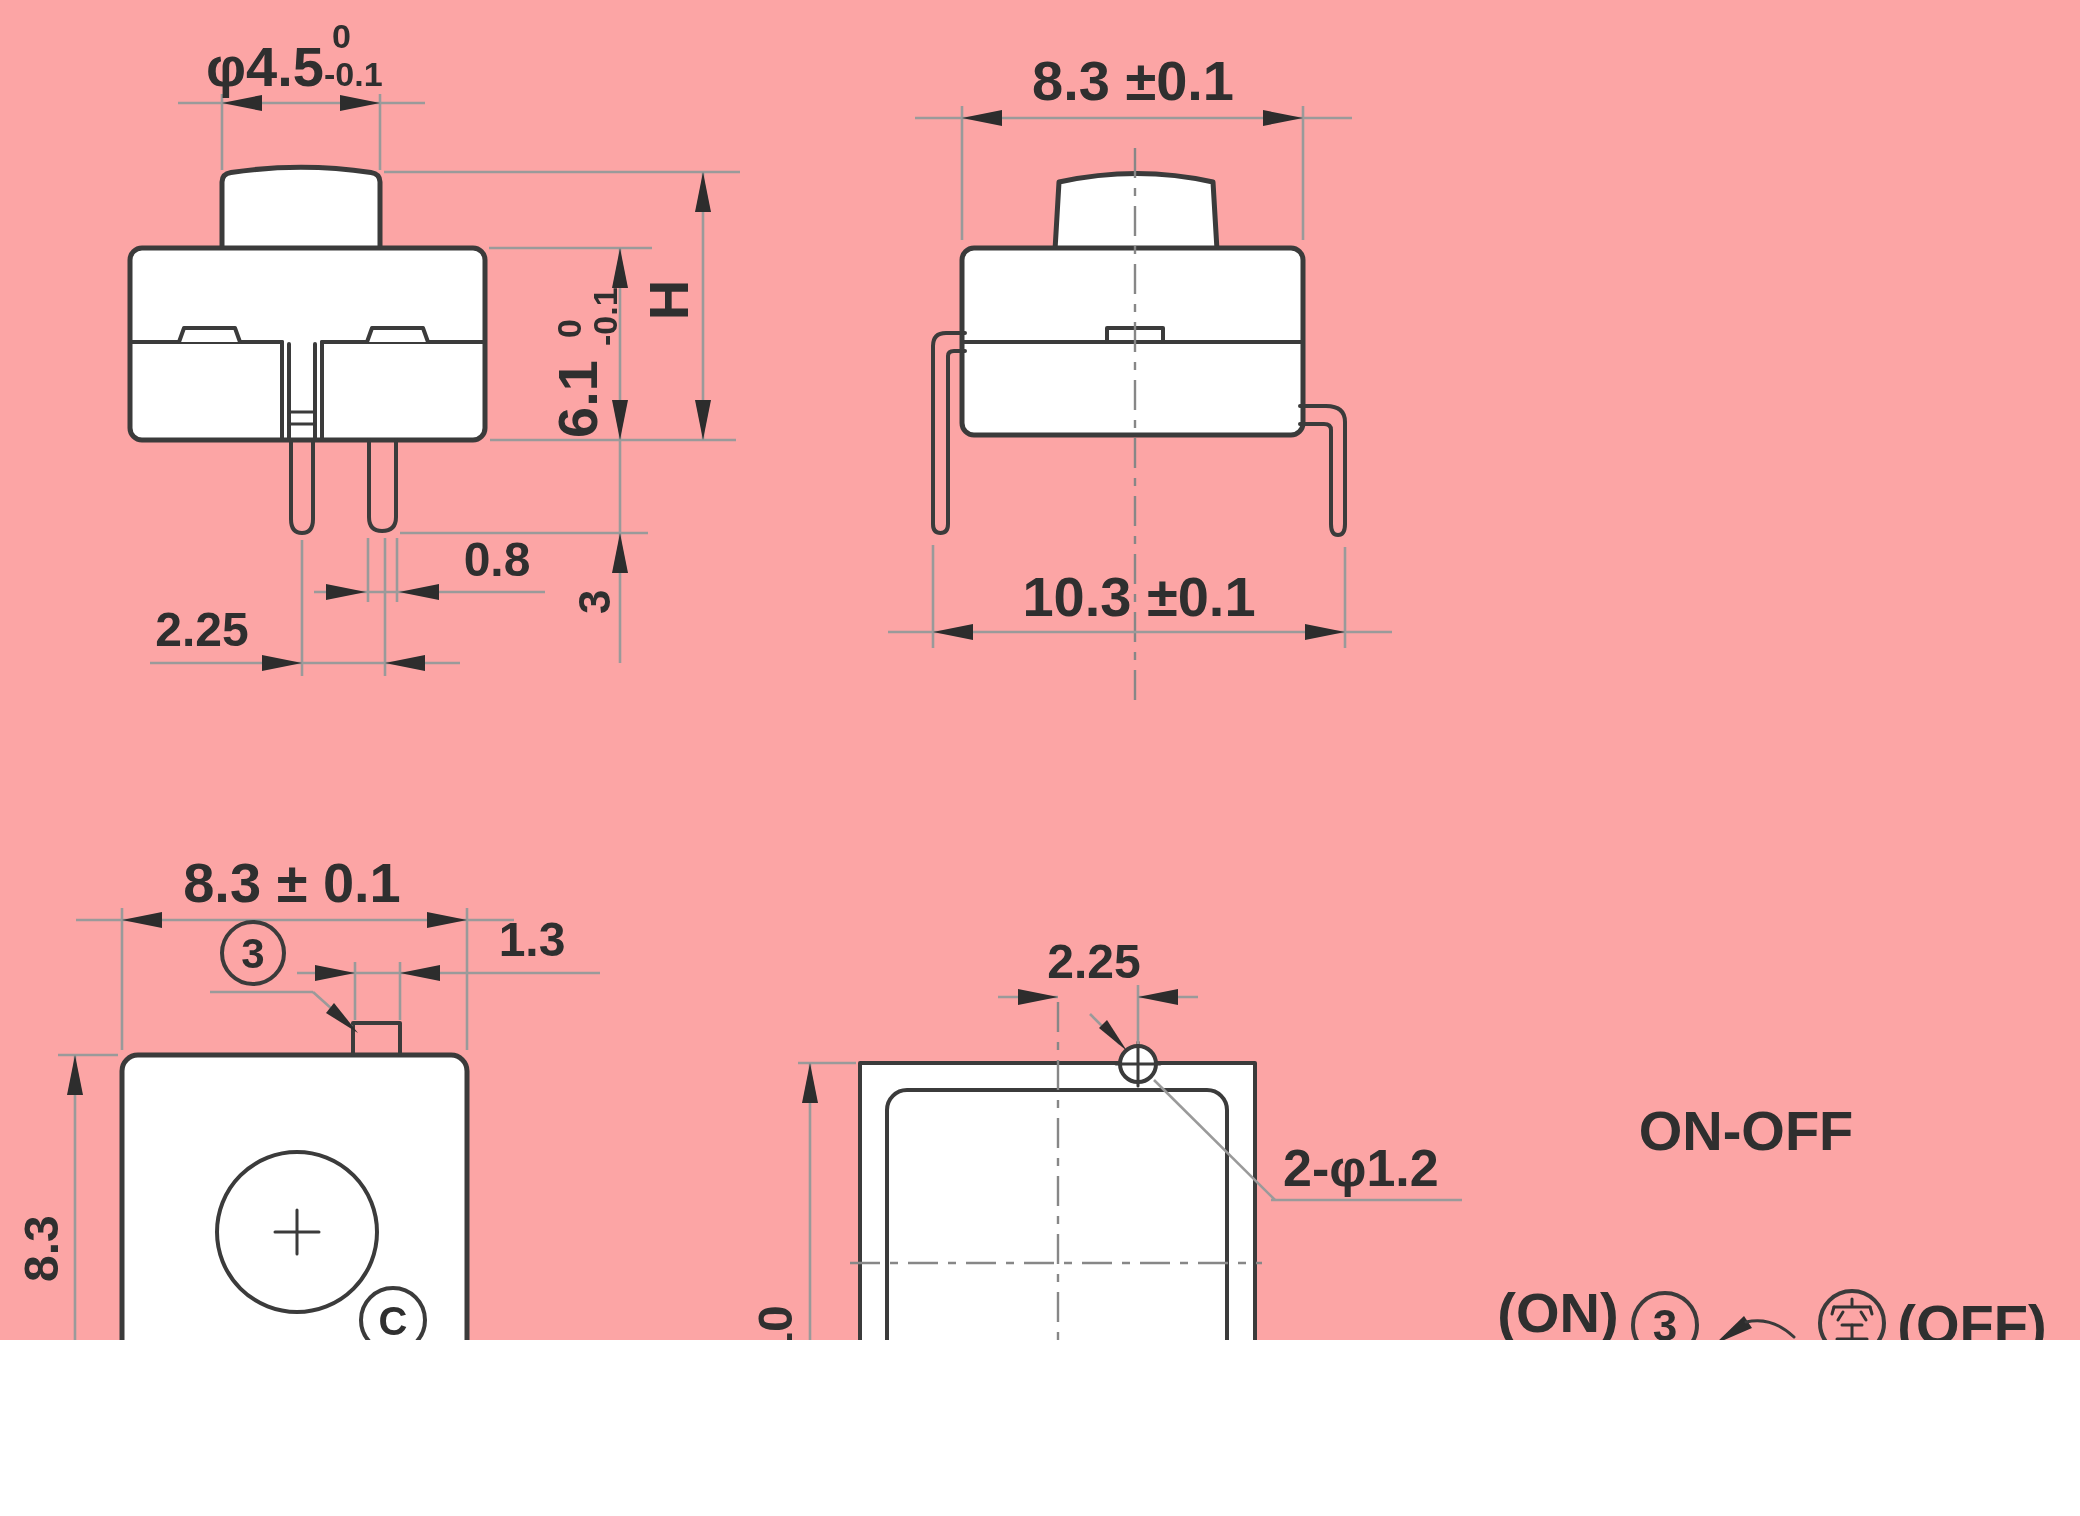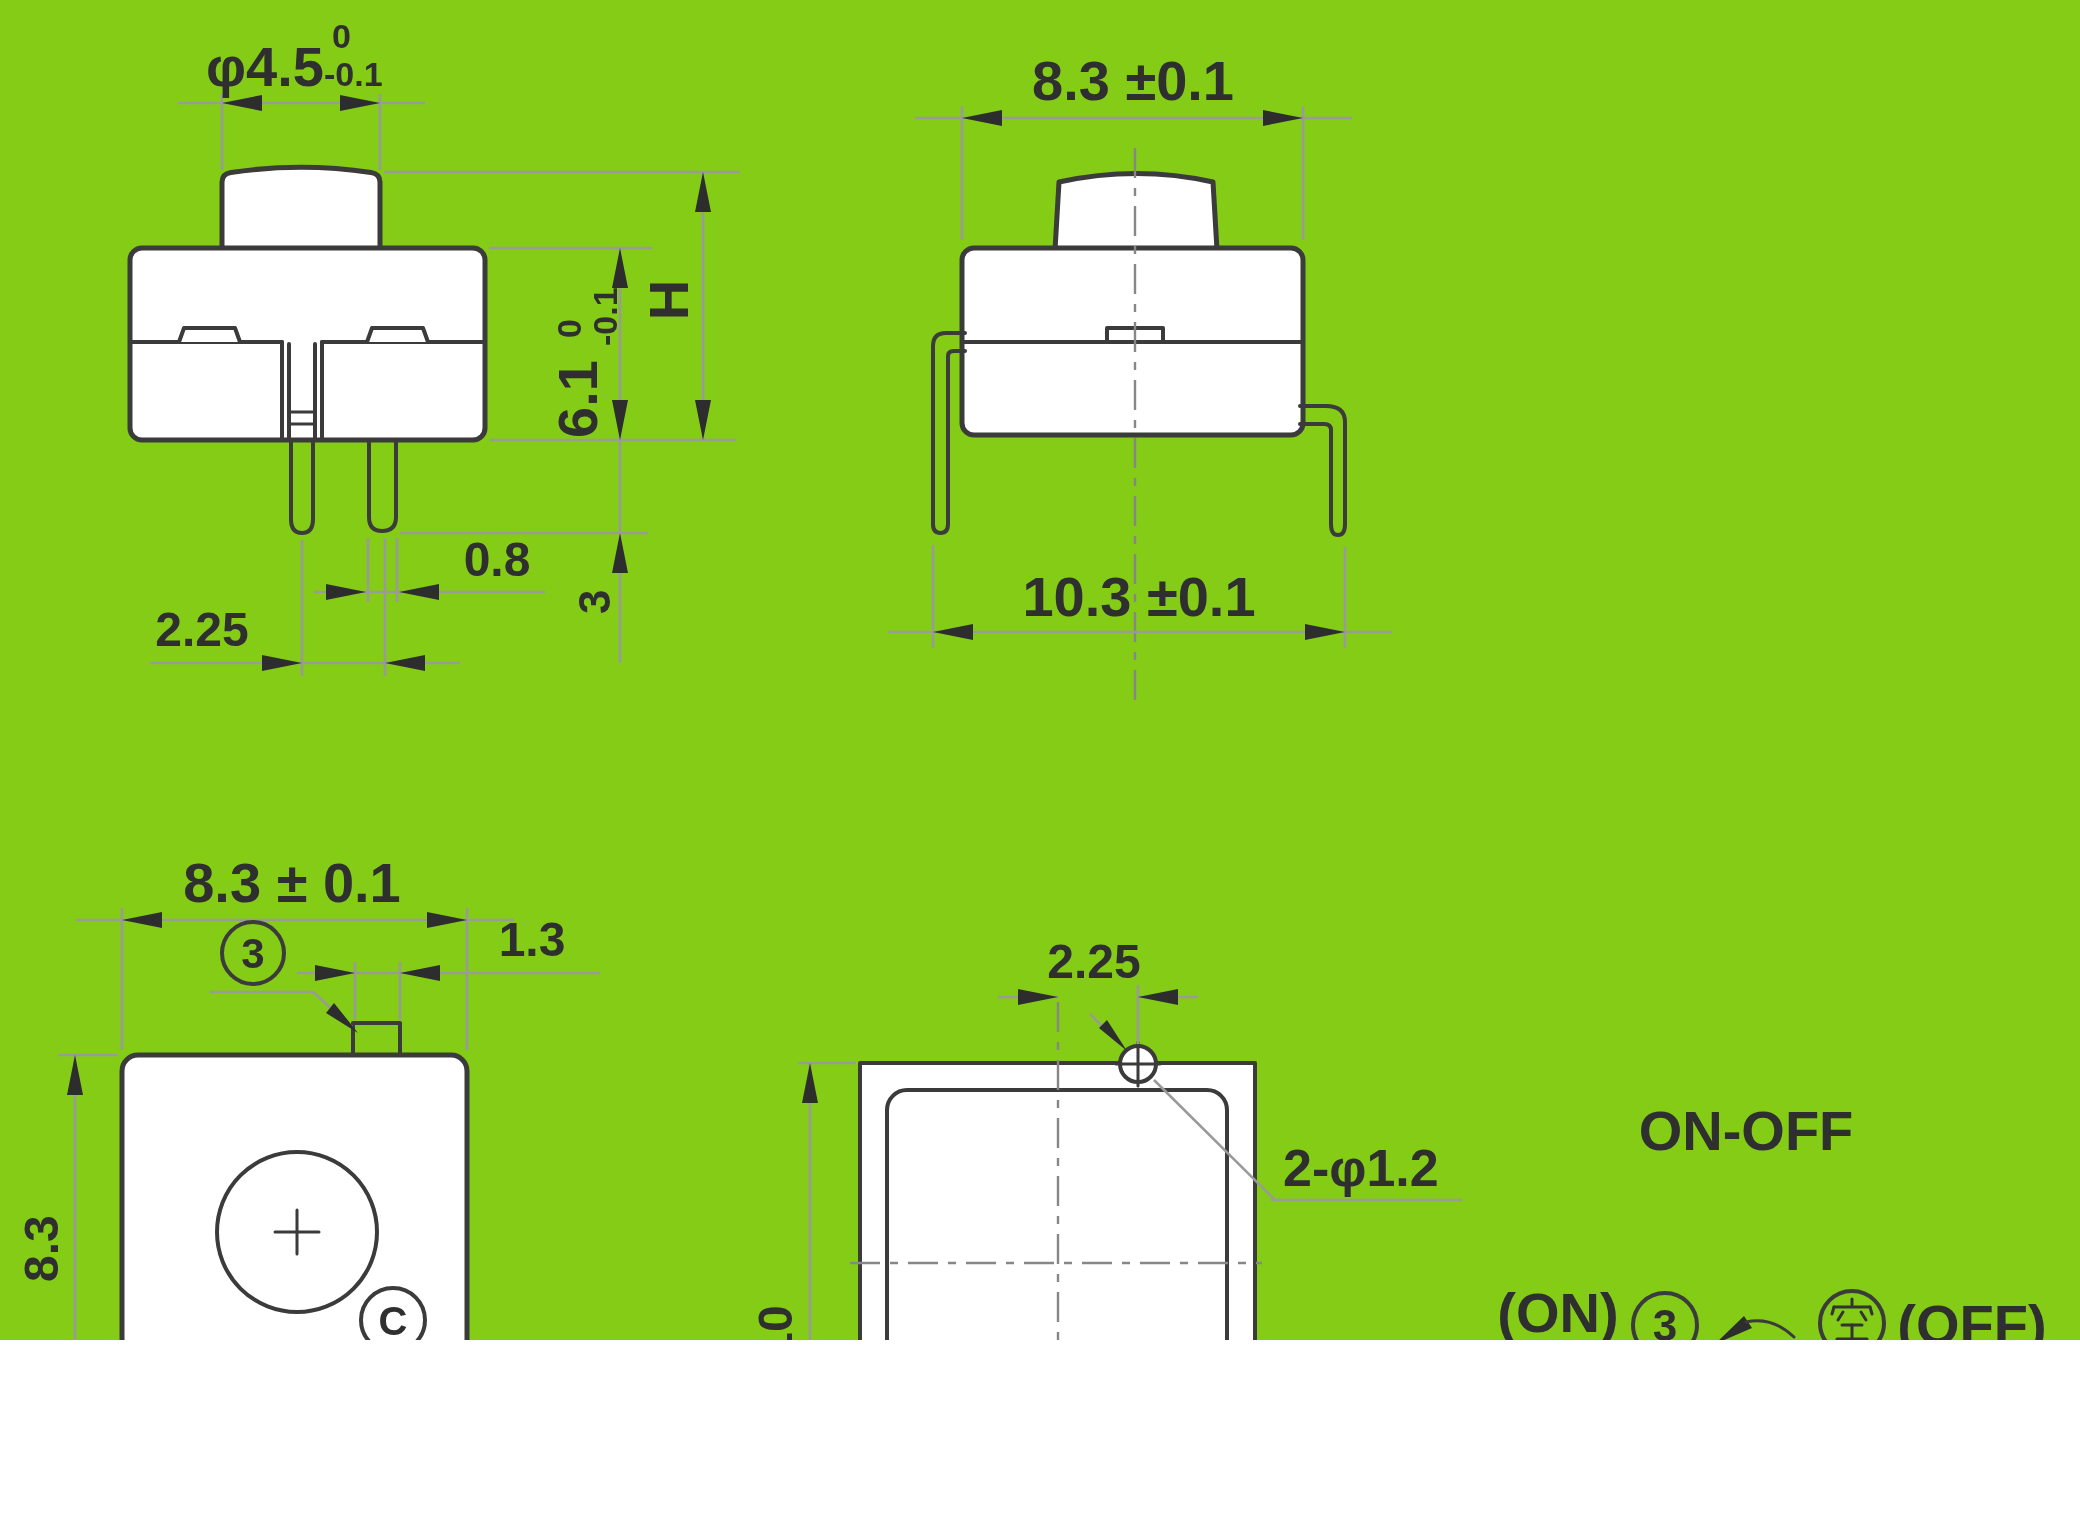--- a/index.html
+++ b/index.html
@@ -1,16 +1,16 @@
 <!DOCTYPE html>
 <html><head>
 <meta charset="utf-8">
 <style>
   html,body{margin:0;padding:0;background:#ffffff;}
-  .stage{position:relative;width:2080px;height:1340px;background:#84cc16;overflow:hidden;}
+  .stage{position:relative;width:2080px;height:1340px;background:#fca5a5;overflow:hidden;}
   svg{display:block;}
   .obj{stroke:#3b3b3b;stroke-width:5;fill:none;stroke-linejoin:round;stroke-linecap:round;}
   .obj4{stroke:#3b3b3b;stroke-width:4;fill:none;stroke-linejoin:round;stroke-linecap:round;}
   .obj3{stroke:#3b3b3b;stroke-width:3;fill:none;stroke-linecap:round;}
   .objfill{fill:#ffffff;}
   .dim{stroke:#9a9a9a;stroke-width:2.6;fill:none;stroke-linecap:butt;}
   .cl{stroke:#878787;stroke-width:2.4;fill:none;stroke-dasharray:30 10 8 10;}
   .arr{fill:#2d2d2d;stroke:none;}
   .glyph{stroke:#333333;stroke-width:3;fill:none;stroke-linecap:round;stroke-linejoin:round;}
   text{font-family:"Liberation Sans","DejaVu Sans",sans-serif;font-weight:600;fill:#2f2f2f;}

